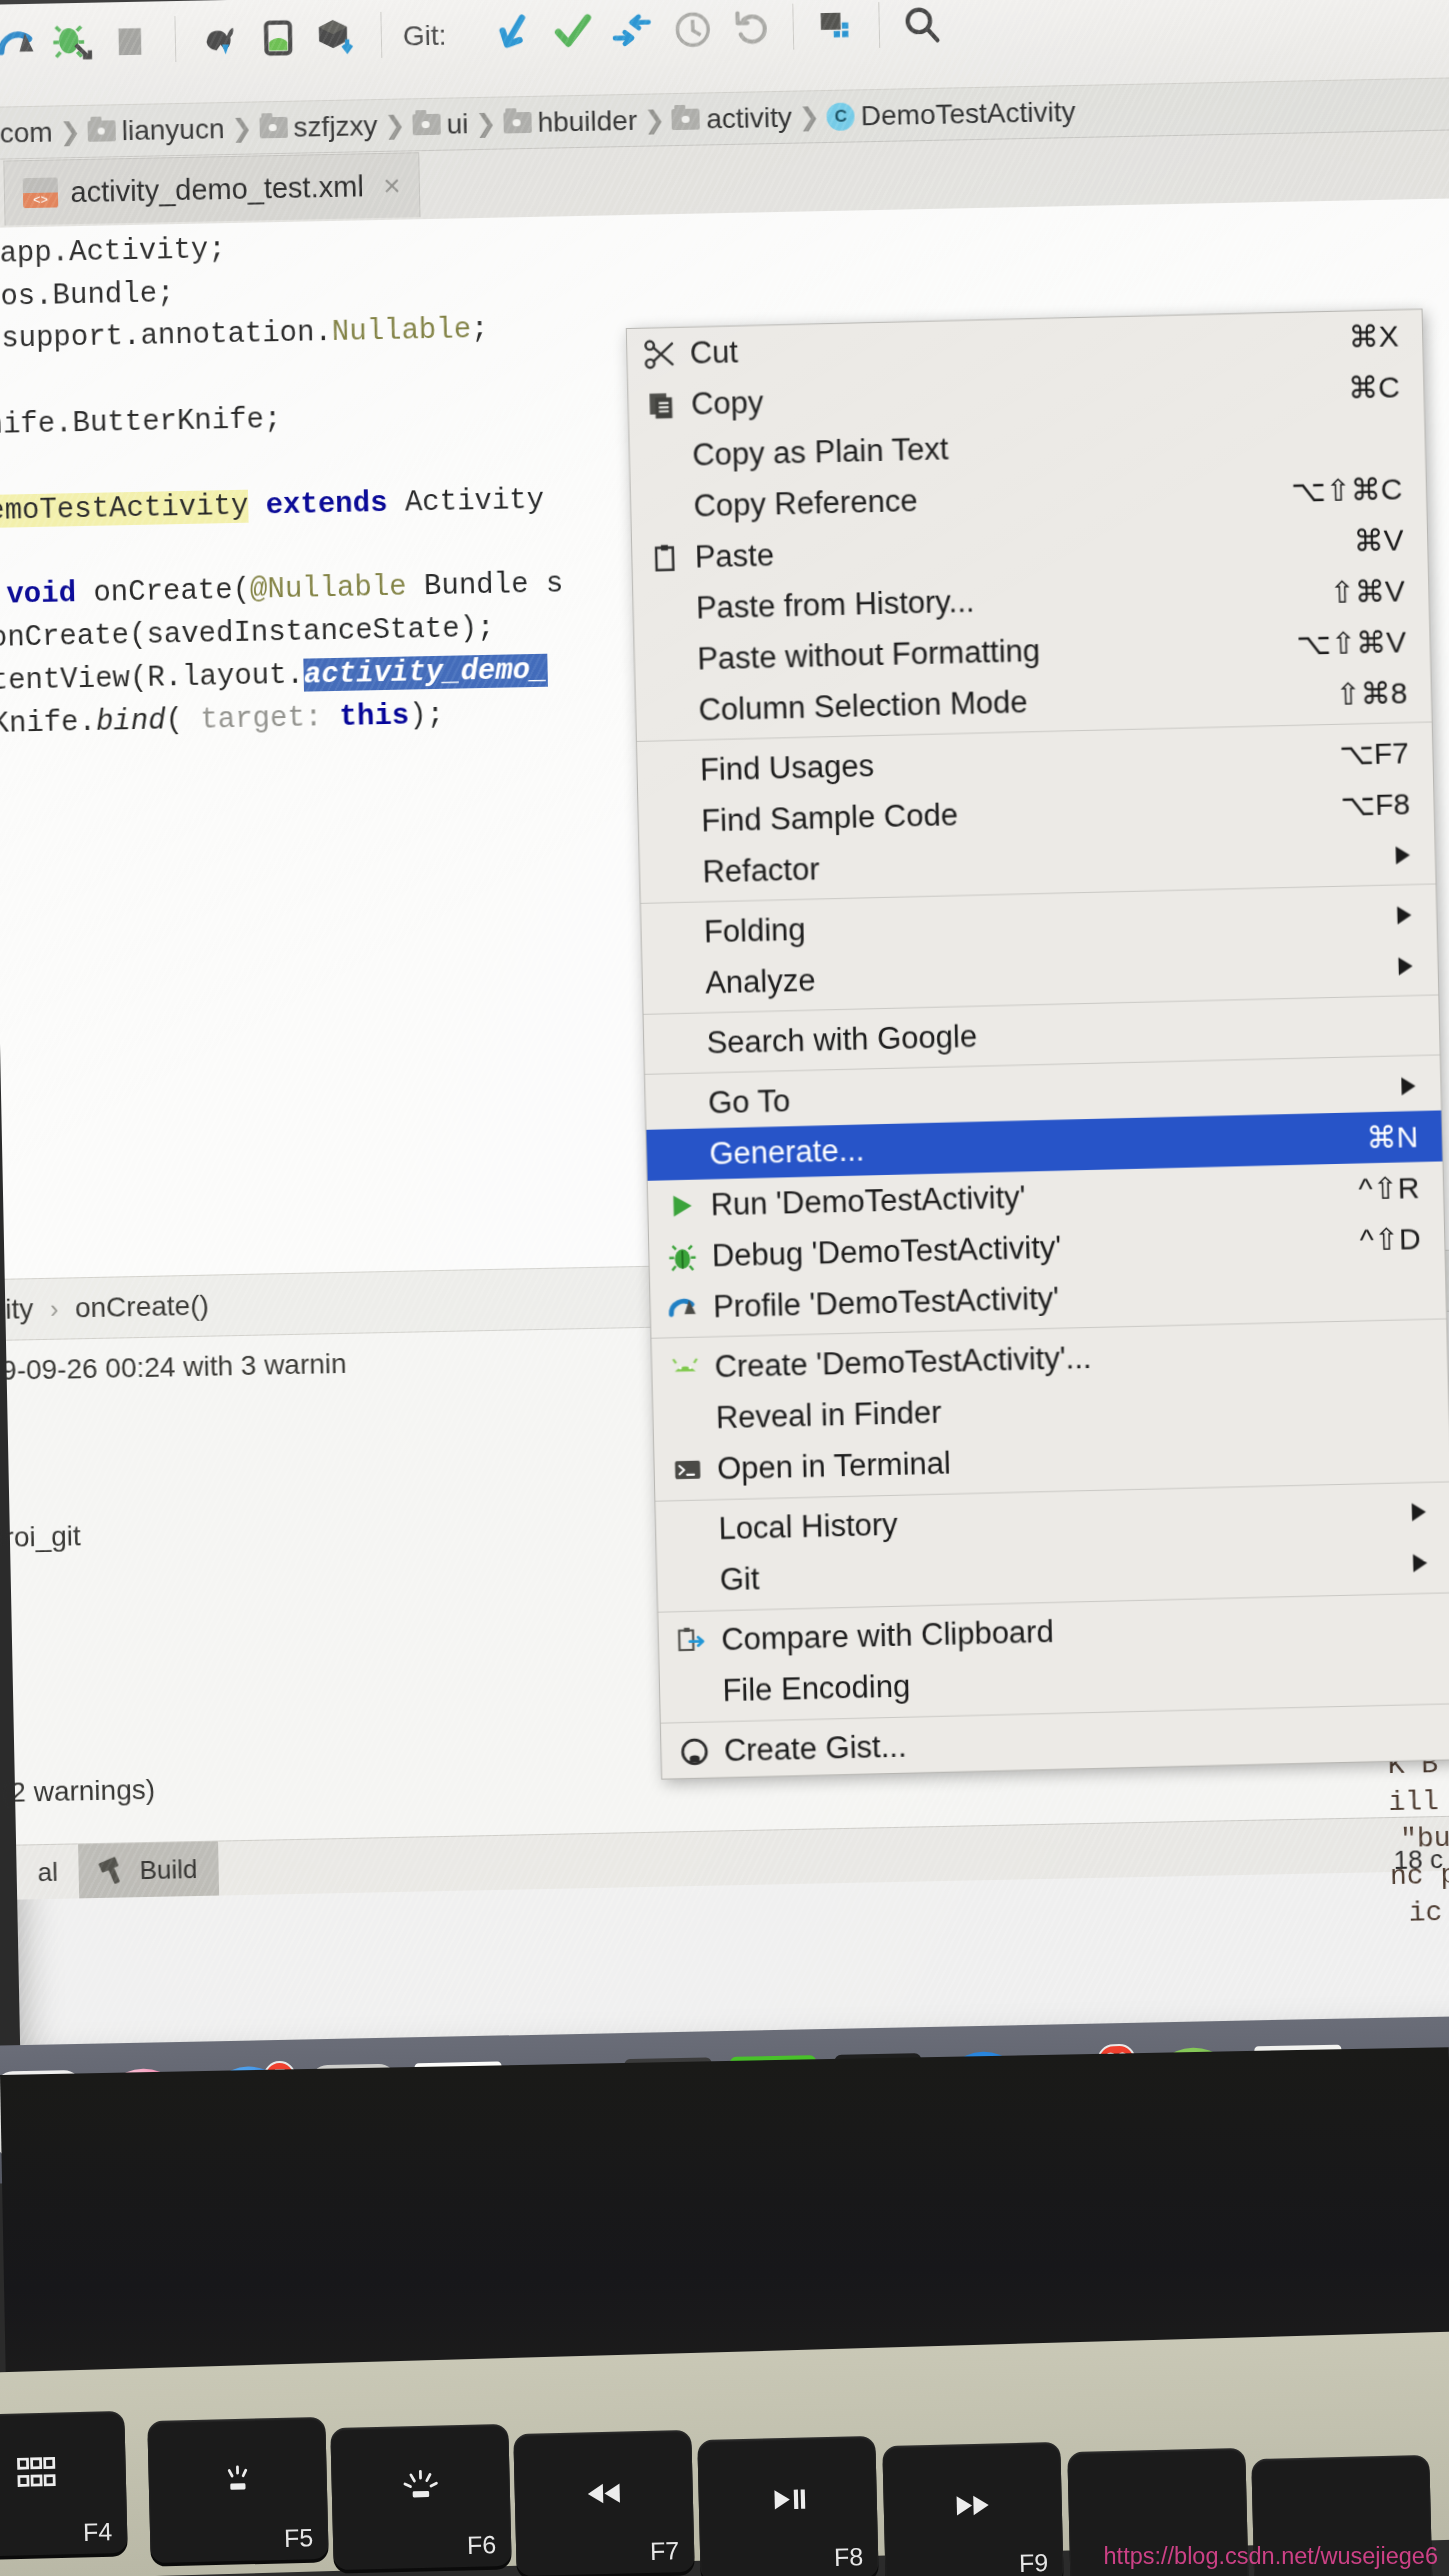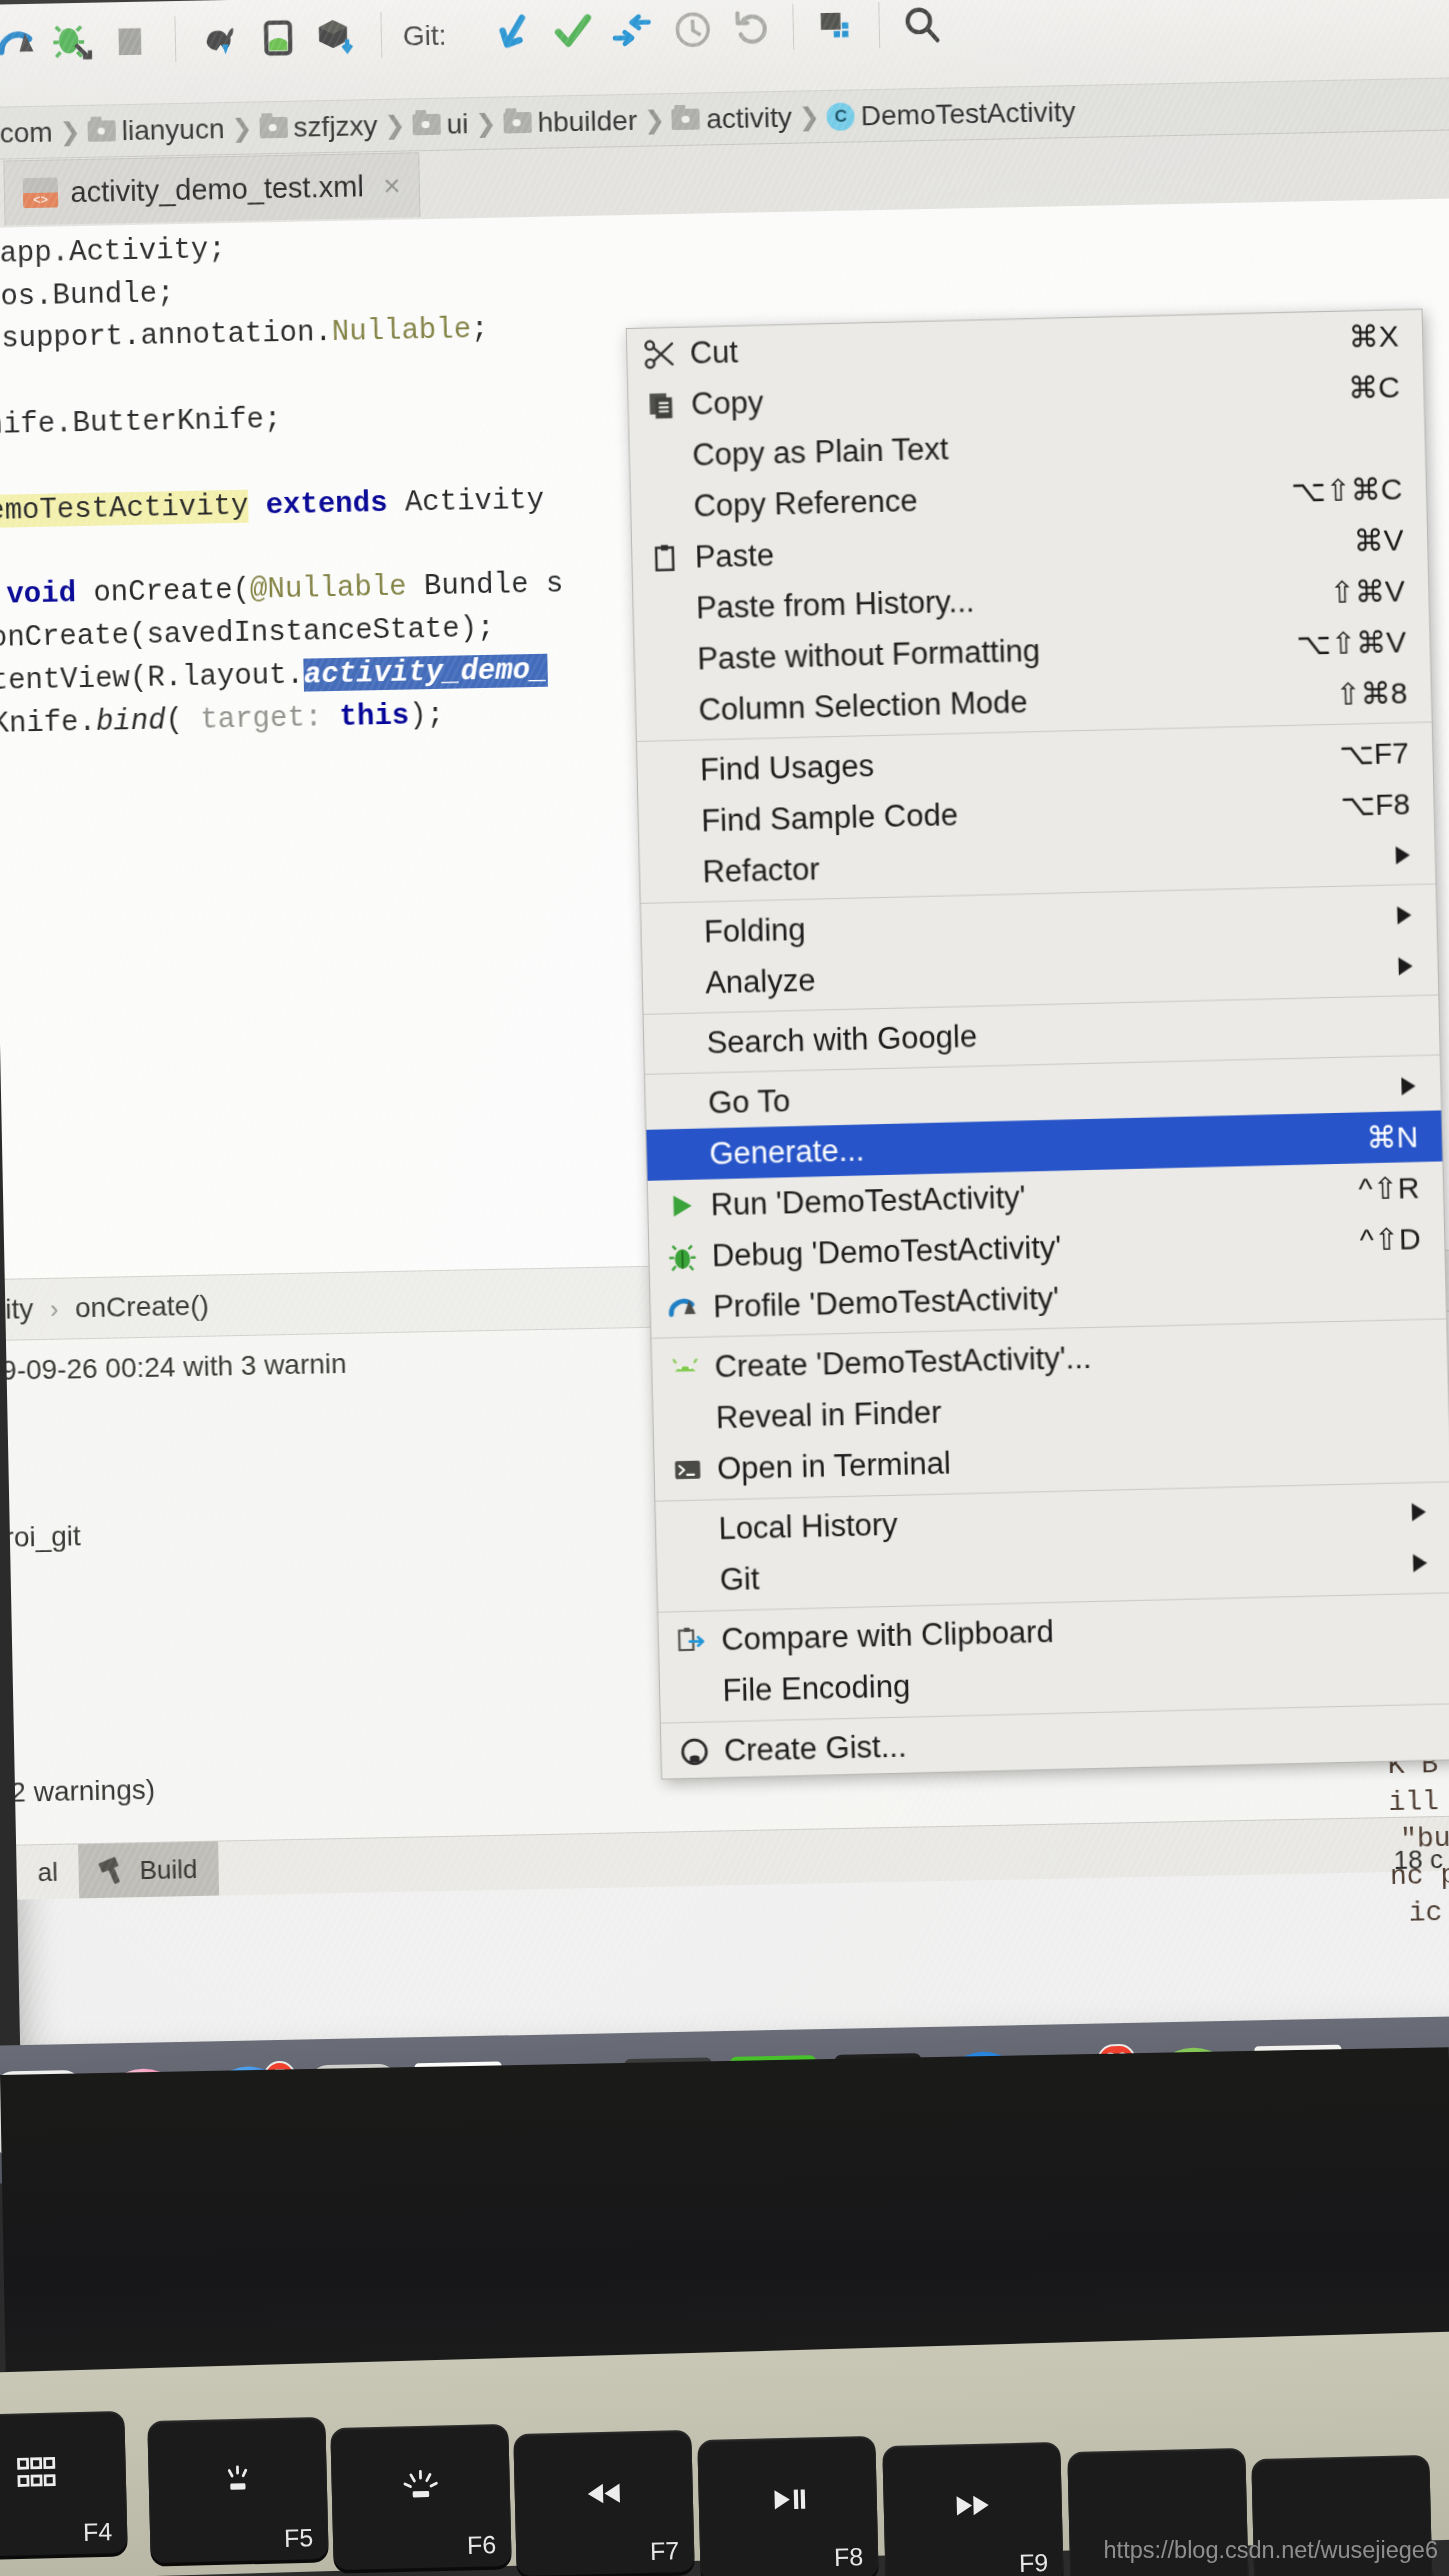--- a/index.html
+++ b/index.html
@@ -141,21 +141,21 @@
     background:linear-gradient(180deg,#1a1a18 0%,#17171a 55%,#201f1c 100%);z-index:50;
     transform:rotate(-1.1deg);transform-origin:0 0;}
   #deck{position:absolute;left:-28px;top:2373px;width:1522px;height:208px;
     background:linear-gradient(180deg,#c9c8b6 0%,#b9b8a6 100%);z-index:51;
     transform:rotate(-1.6deg);transform-origin:0 0;}
   #keys{position:absolute;left:0;top:2400px;width:1449px;height:176px;z-index:52;}
   .key{position:absolute;width:178px;height:142px;background:#1b1b1b;border-radius:15px;
     box-shadow:0 3.5px 0 #0b0b0b, inset 0 1.4px 2.1px rgba(255,255,255,.10);}
   .key .klab{position:absolute;right:15px;bottom:7px;color:#e6e6e6;font-size:25px;}
   .key .kico{position:absolute;left:50%;top:46%;transform:translate(-50%,-50%);color:#ededed;font-size:32px;}
-  #wm{position:absolute;right:11px;bottom:12px;z-index:70;color:#a3a3a3;font-size:23.5px;opacity:.85;}
+  #wm{position:absolute;right:11px;bottom:6px;z-index:70;color:#ec4899;font-size:23.5px;opacity:.85;}
 </style>
 </head>
 <body>
 
 <div id="photo">
 
   <div id="screen">
 
     <div id="toolbar">
 

